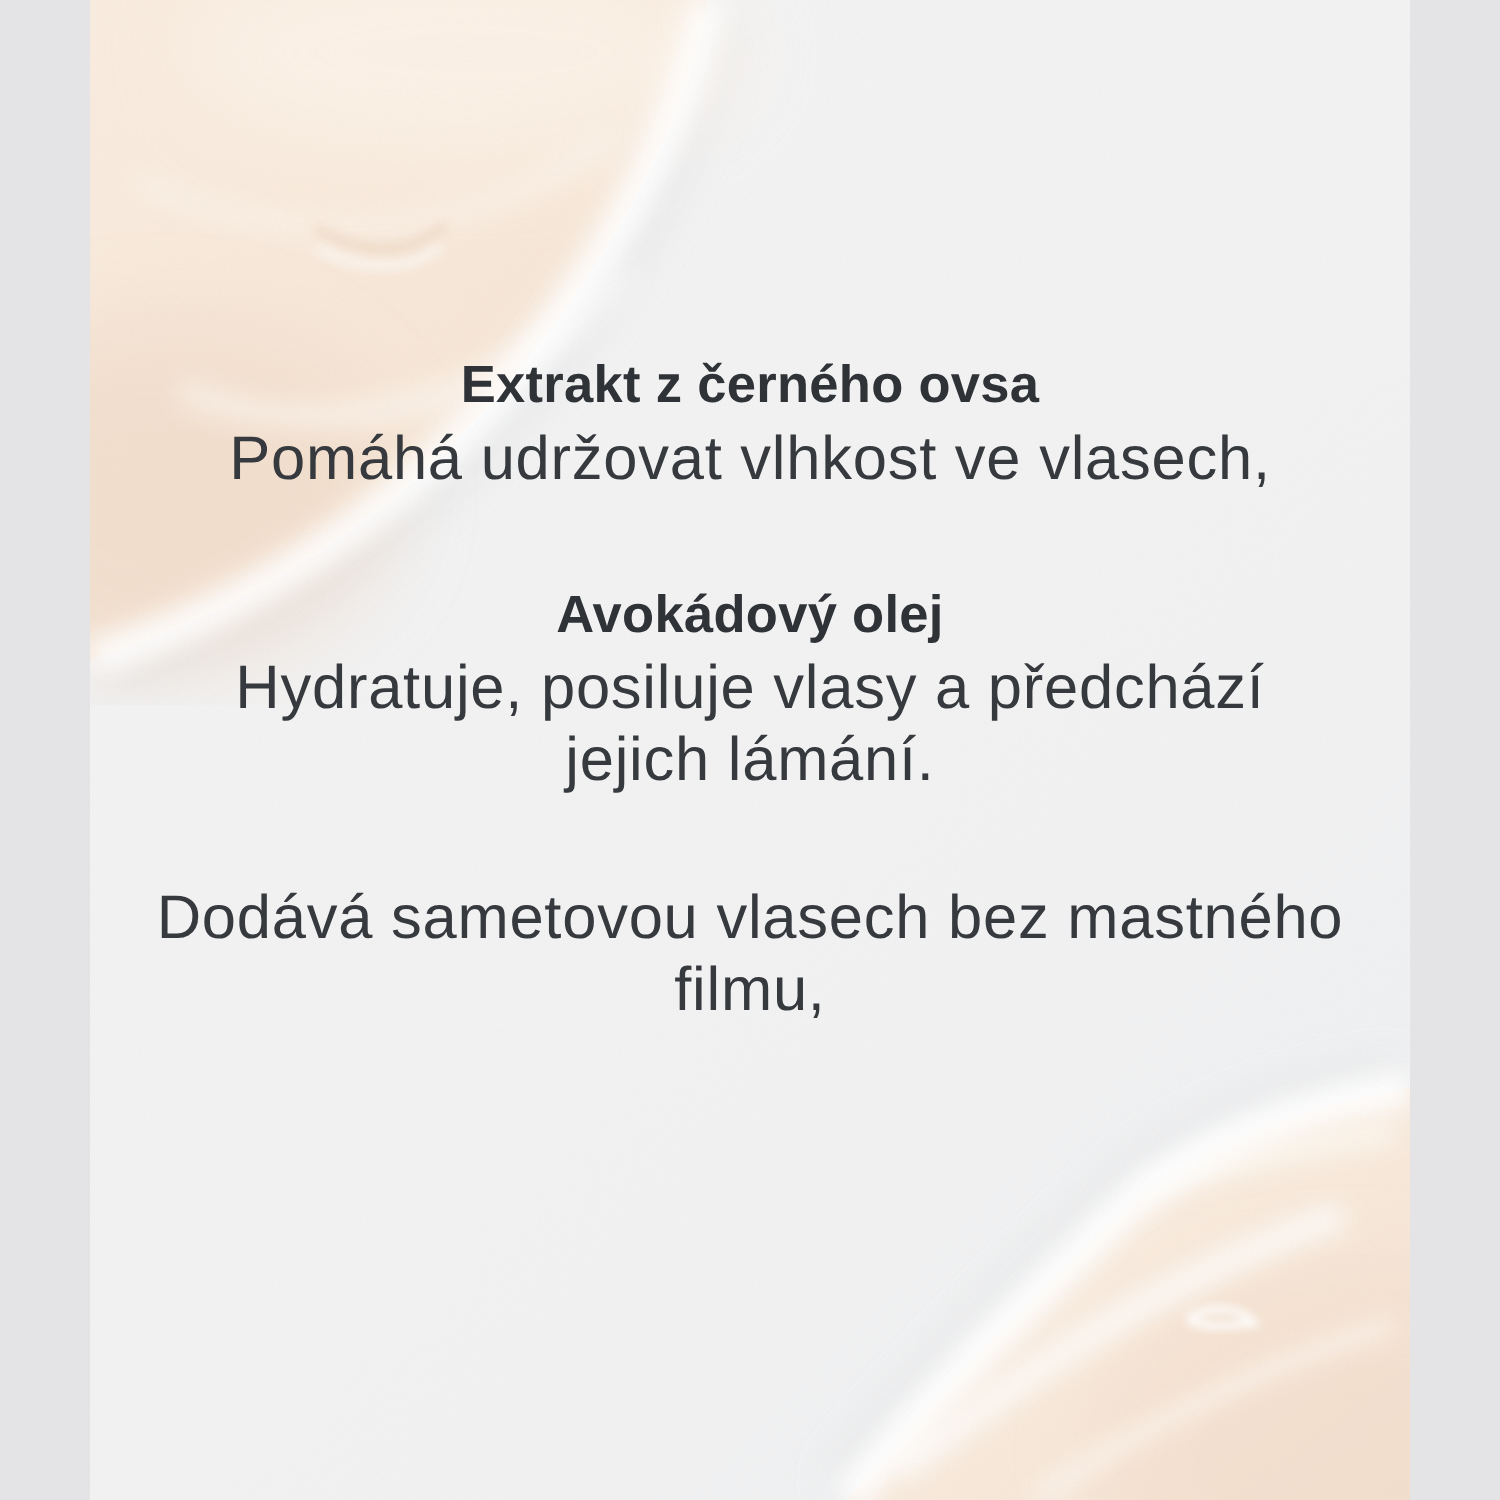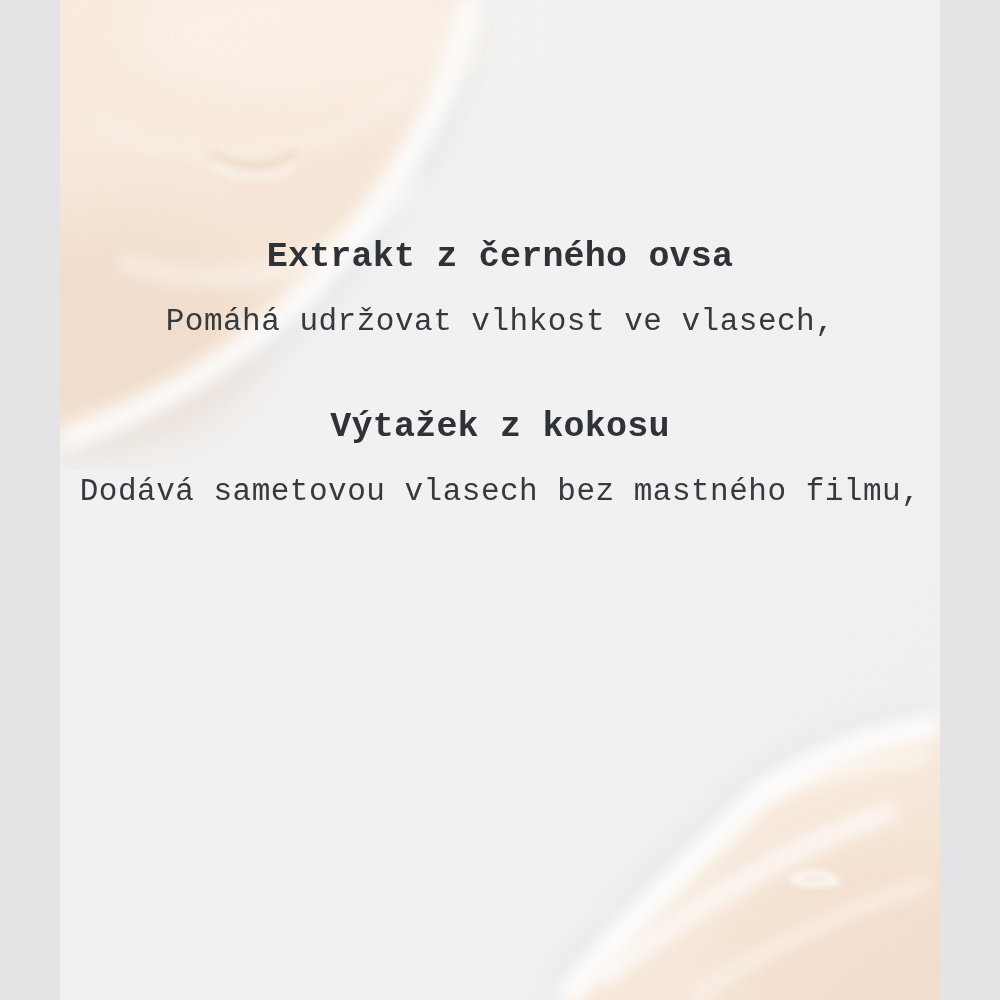--- a/index.html
+++ b/index.html
@@ -7,21 +7,21 @@
     padding: 0;
     background: #e4e4e6;
   }
   .canvas {
     position: relative;
     width: 880px;
     height: 1000px;
     margin: 0 auto;
     overflow: hidden;
     background: linear-gradient(135deg, #f3f3f3 0%, #f2f2f3 55%, #eff0f1 100%);
-    font-family: Liberation Mono, monospace;
+    font-family: Liberation Sans, sans-serif;
   }
   .cream {
     position: absolute;
     pointer-events: none;
   }
   .cream-tl { top: 0; left: 0; width: 640px; height: 470px; }
   .cream-br { right: 0; bottom: 0; width: 480px; height: 420px; }
   .grain {
     position: absolute;
     inset: 0;
@@ -41,22 +41,22 @@
   .ingredient-section { margin: 0 0 57px 0; }
   .ingredient-heading {
     margin: 0;
     font-size: 35px;
     line-height: 48px;
     font-weight: 700;
     letter-spacing: 0.2px;
     color: #2f3236;
   }
   .ingredient-line {
-    margin: 17px;
-    font-size: 31px;
+    margin: 0;
+    font-size: 41px;
     line-height: 48px;
     font-weight: 400;
     letter-spacing: 0.5px;
     color: #36393d;
   }
 </style>
 </head>
 <body>
 
 <div class="canvas">
@@ -143,20 +143,24 @@
     <rect width="1000" height="1000" filter="url(#noiseF)"></rect>
   </svg>
 
   <main class="content">
 
     <section class="ingredient-section">
       <h2 class="ingredient-heading">Extrakt z černého ovsa</h2>
       <p class="ingredient-line">Pomáhá udržovat vlhkost ve vlasech,</p>
     </section>
 
+    <section class="ingredient-section">
+      <h2 class="ingredient-heading">Avokádový olej</h2>
+      <p class="ingredient-line">Hydratuje, posiluje vlasy a předchází</p>
+      <p class="ingredient-line">jejich lámání.</p>
+    </section>
 
     <section class="ingredient-section">
-      <h2 class="ingredient-heading">Výtažek z kokosu</h2>
       <p class="ingredient-line">Dodává sametovou vlasech bez mastného filmu,</p>
     </section>
 
   </main>
 </div>
 
 </body></html>

